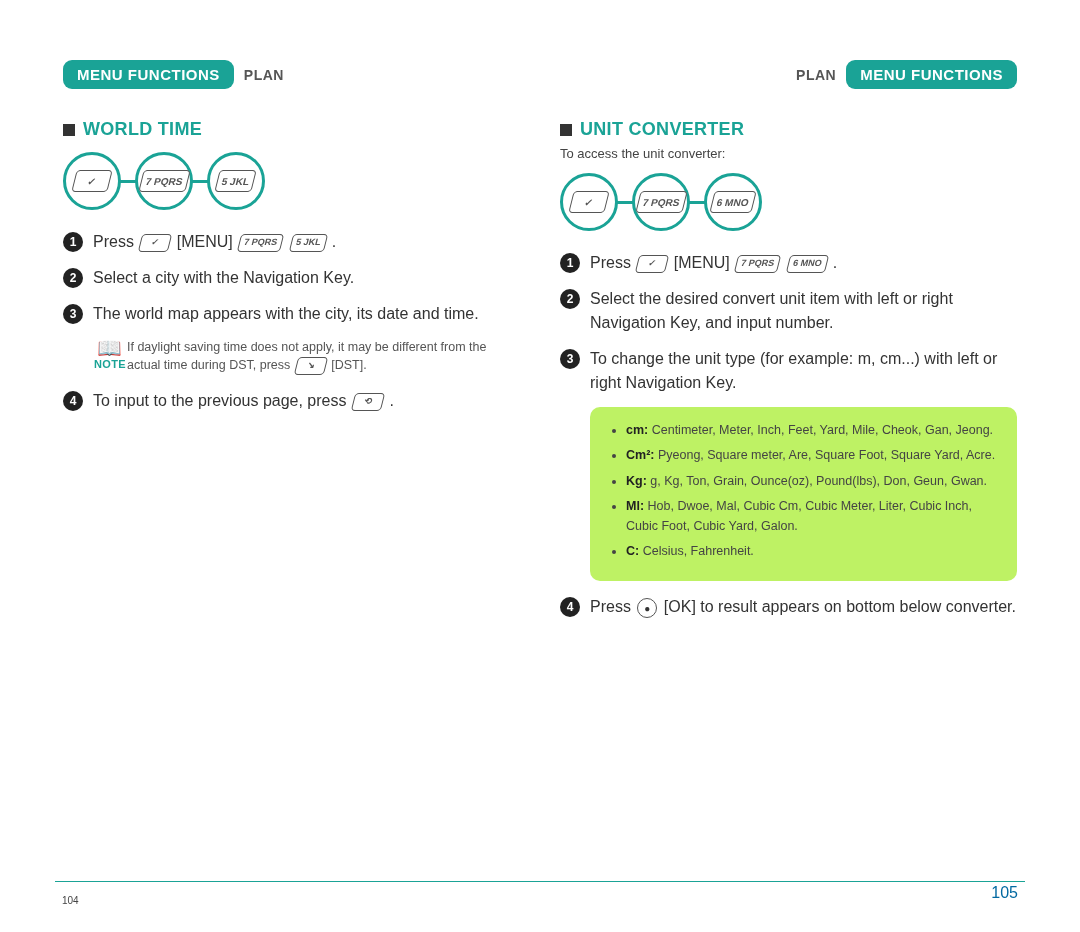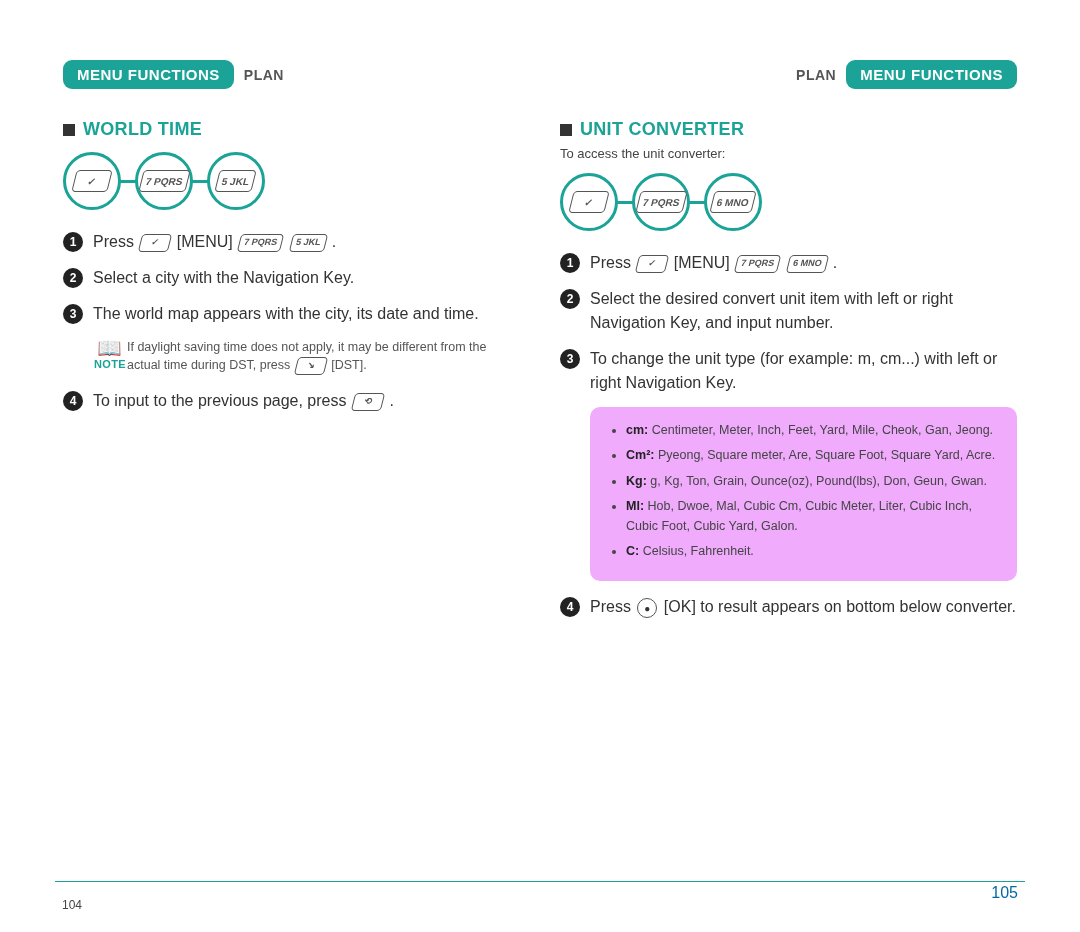--- a/index.html
+++ b/index.html
@@ -91,31 +91,31 @@
   }
   .step-text { flex: 1; }
   .note-block { display: flex; align-items: flex-start; margin: 8px 0 14px 30px; }
   .note-icon {
     width: 34px; flex-shrink: 0; text-align: center; color: #1aa396; font-size: 10px; font-weight: bold;
   }
   .note-icon .book { font-size: 20px; line-height: 1; display:block; }
   .note-icon .lbl { display:block; font-size: 11px; letter-spacing: 0.3px; }
   .note-text { font-size: 12.5px; color: #555; line-height: 1.45; }
   .unit-box {
-    background: #f0abfc; border-radius: 10px; padding: 14px 18px 14px 22px;
+    background: #bef264; border-radius: 10px; padding: 14px 18px 14px 22px;
     margin: 6px 0 14px 30px; font-size: 12.5px; color: #444; line-height: 1.55;
   }
   .unit-box ul { list-style: disc; padding-left: 14px; }
   .unit-box li { margin-bottom: 6px; }
   .unit-box b { color: #222; }
   .footer-line {
     position: absolute; left: 55px; right: 55px; bottom: 50px;
     border-top: 1px solid #1aa396;
   }
-  .pg-left { position: absolute; left: 62px; bottom: 20px; font-size: 12px; color: #444; }
+  .pg-left { position: absolute; left: 62px; bottom: 26px; font-size: 10px; color: #444; }
   .pg-right { position: absolute; right: 62px; bottom: 30px; font-size: 16px; color: #0369a1; }
 </style>
 </head>
 <body>
 
 <div class="spread">
 
   <div class="page left">
     <div class="header-row">
       <span class="badge">MENU FUNCTIONS</span>

